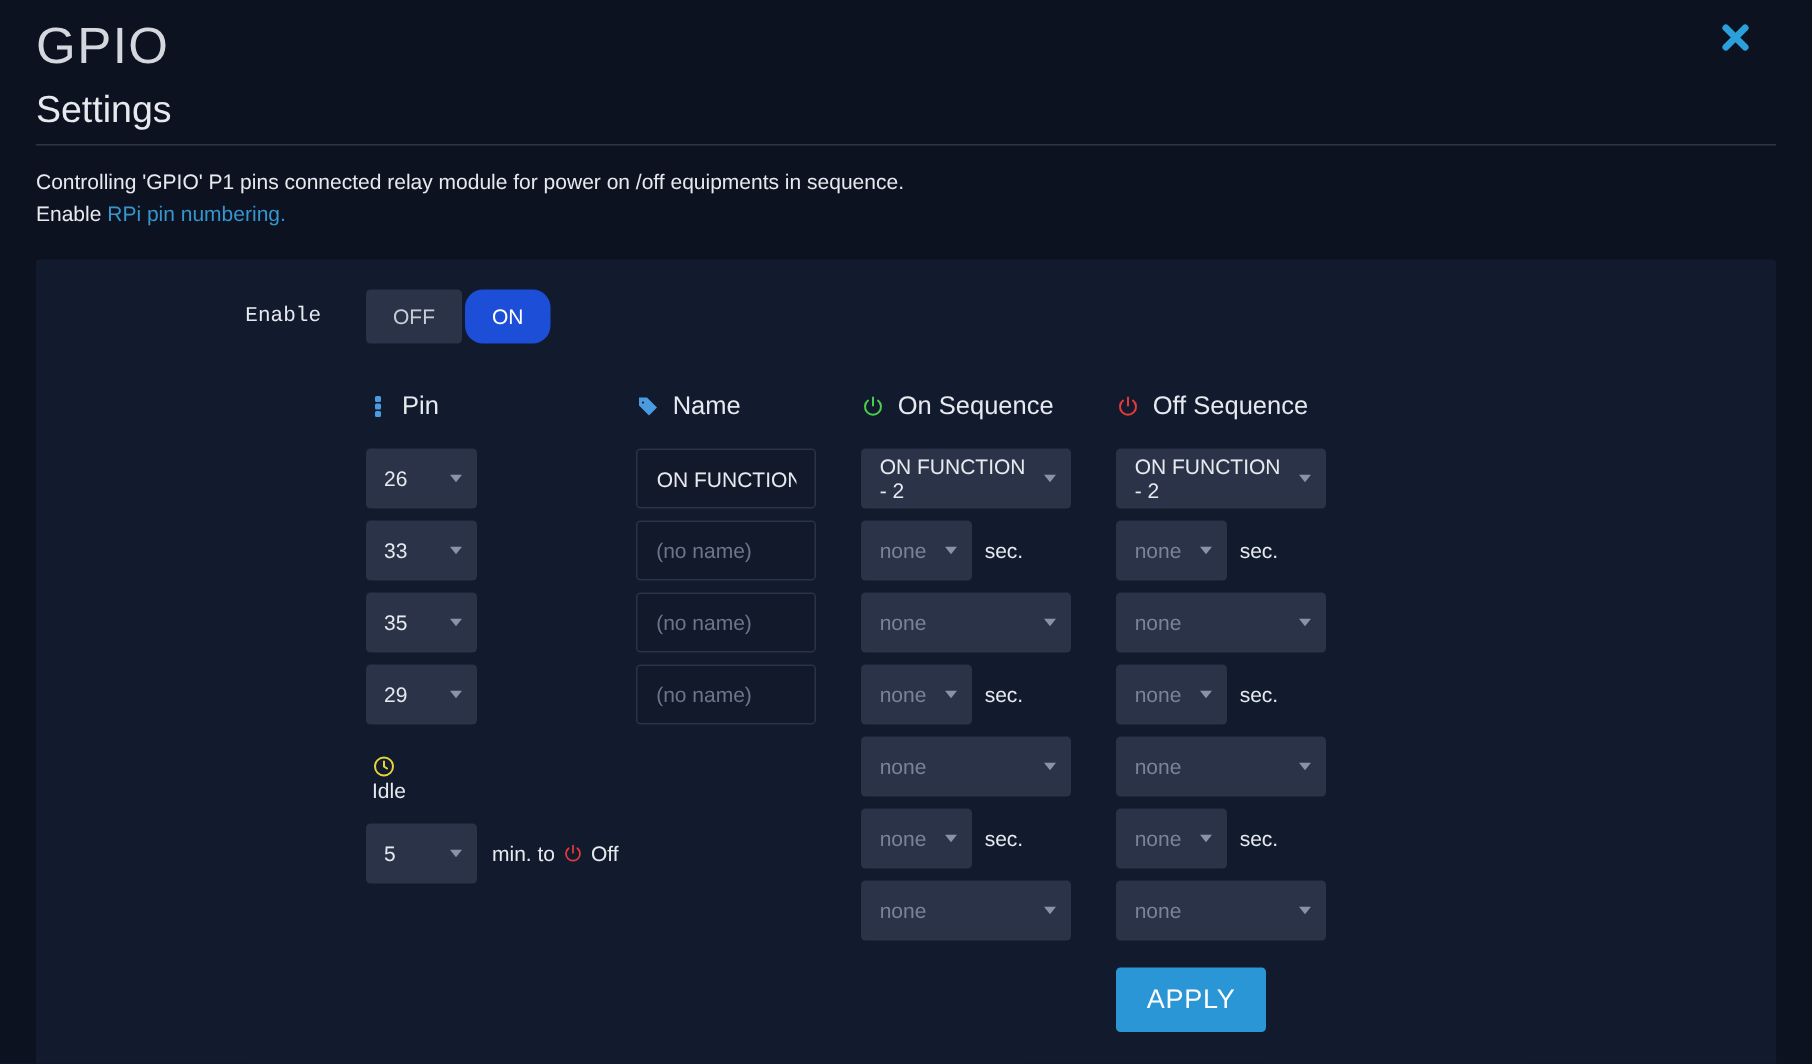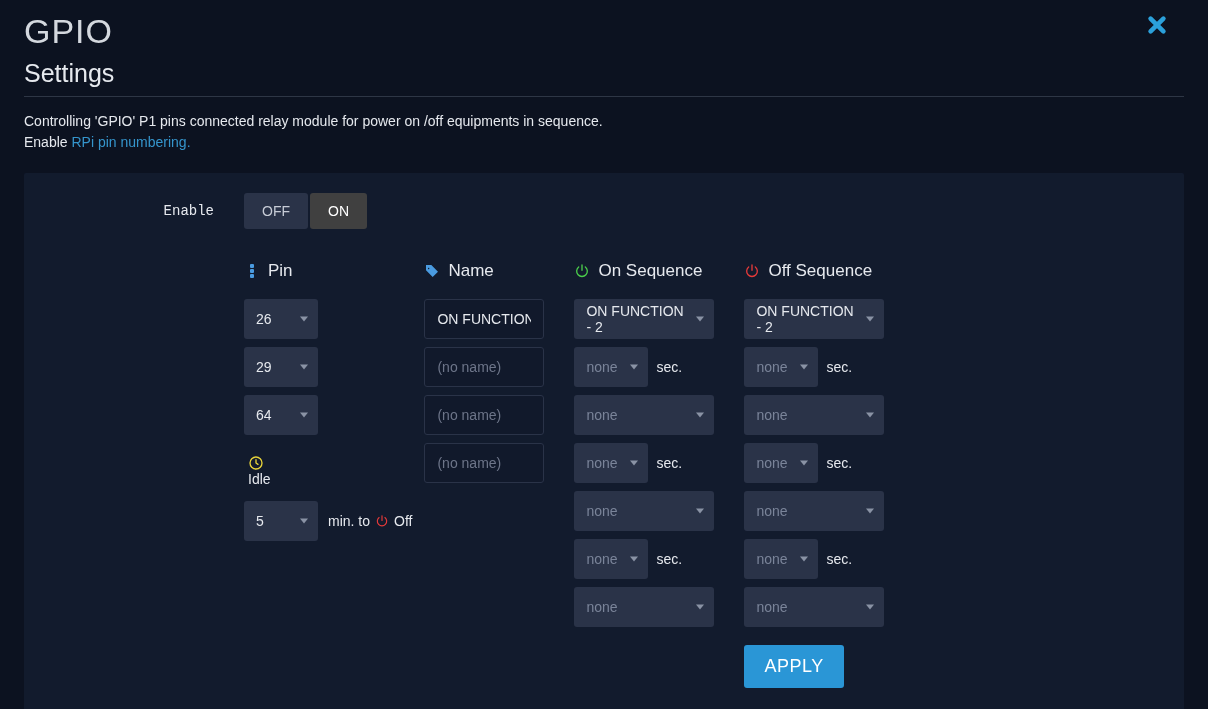--- a/index.html
+++ b/index.html
@@ -66,22 +66,23 @@
   background: #2a3348;
   color: #c7ccd6;
   border: none;
   padding: 10px 18px;
   font-size: 14px;
   cursor: pointer;
   border-radius: 3px;
 }
 .toggle-btn + .toggle-btn { margin-left: 2px; }
 .toggle-btn.active {
-  background: #404040;
+  background: #1d4ed8;
   color: #fff;
+  border-radius: 12px;
 }
 .grid-area {
   display: flex;
   padding-left: 220px;
 }
 .col { margin-right: 30px; }
 .col.on-col, .col.off-col { margin-right: 30px; }
 .col-header {
   display: flex;
   align-items: center;
@@ -192,27 +193,33 @@
         <span>Pin</span>
       </div>
       <div class="row">
           <button class="dropdown small">
             <span>26</span>
             <span class="caret"></span>
           </button>
         </div>
       <div class="row">
           <button class="dropdown small">
+            <span>33</span>
+            <span class="caret"></span>
+          </button>
+        </div>
+      <div class="row">
+          <button class="dropdown small">
+            <span>35</span>
+            <span class="caret"></span>
+          </button>
+        </div>
+      <div class="row">
+          <button class="dropdown small">
             <span>29</span>
-            <span class="caret"></span>
-          </button>
-        </div>
-      <div class="row">
-          <button class="dropdown small">
-            <span>64</span>
             <span class="caret"></span>
           </button>
         </div>
 
       <div class="idle-header">
         <svg class="idle-icon" viewBox="0 0 24 24" fill="none">
             <circle cx="12" cy="12" r="9" stroke-width="2"></circle>
             <path d="M12 7v5l3 2" stroke-width="2" stroke-linecap="round"></path>
           </svg>
         <span>Idle</span>

